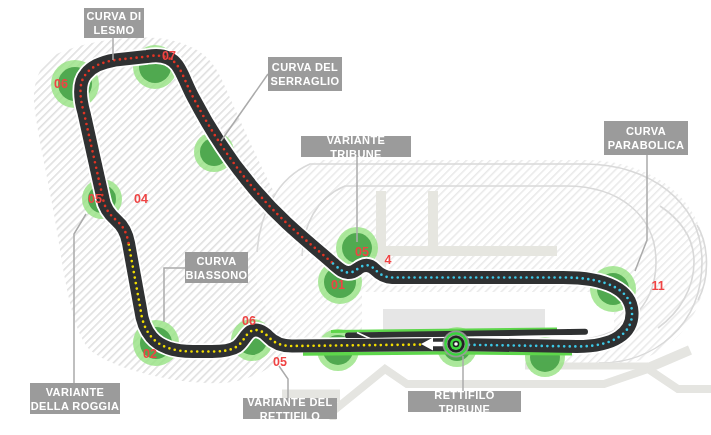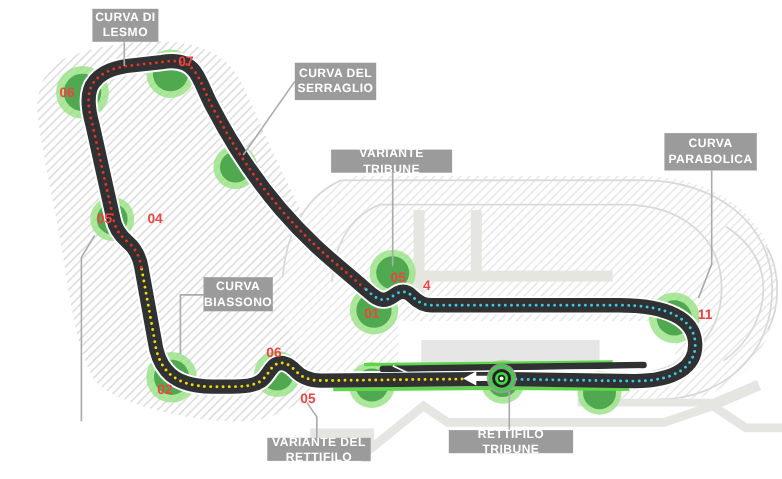--- a/index.html
+++ b/index.html
@@ -169,29 +169,31 @@
 
   <div class="callout" style="left:268px;top:57px;width:74px;height:34px;">CURVA DEL
 SERRAGLIO</div>
   <div class="callout" style="left:84px;top:8px;width:60px;height:30px;">CURVA DI
 LESMO</div>
   <div class="callout" style="left:301px;top:136px;width:110px;height:21px;">VARIANTE TRIBUNE</div>
   <div class="callout" style="left:604px;top:121px;width:84px;height:34px;">CURVA
 PARABOLICA</div>
   <div class="callout" style="left:185px;top:252px;width:63px;height:31px;">CURVA
 BIASSONO</div>
+  <div class="callout" style="left:30px;top:383px;width:90px;height:31px;">VARIANTE
+DELLA ROGGIA</div>
   <div class="callout" style="left:243px;top:398px;width:94px;height:21px;">VARIANTE DEL
 RETTIFILO</div>
   <div class="callout" style="left:408px;top:391px;width:113px;height:21px;">RETTIFILO TRIBUNE</div>
 
   <div class="corner-num" style="left:280px;top:362px;">05</div>
   <div class="corner-num" style="left:249px;top:321px;">06</div>
   <div class="corner-num" style="left:150px;top:354px;">02</div>
   <div class="corner-num" style="left:141px;top:199px;">04</div>
   <div class="corner-num" style="left:95px;top:199px;">05</div>
   <div class="corner-num" style="left:61px;top:84px;">06</div>
   <div class="corner-num" style="left:169px;top:56px;">07</div>
   <div class="corner-num" style="left:338px;top:285px;">01</div>
   <div class="corner-num" style="left:362px;top:252px;">05</div>
   <div class="corner-num" style="left:388px;top:260px;">4</div>
-  <div class="corner-num" style="left:641px;top:286px;">11</div>
+  <div class="corner-num" style="left:658px;top:286px;">11</div>
 
 </div>
 
 </body></html>

